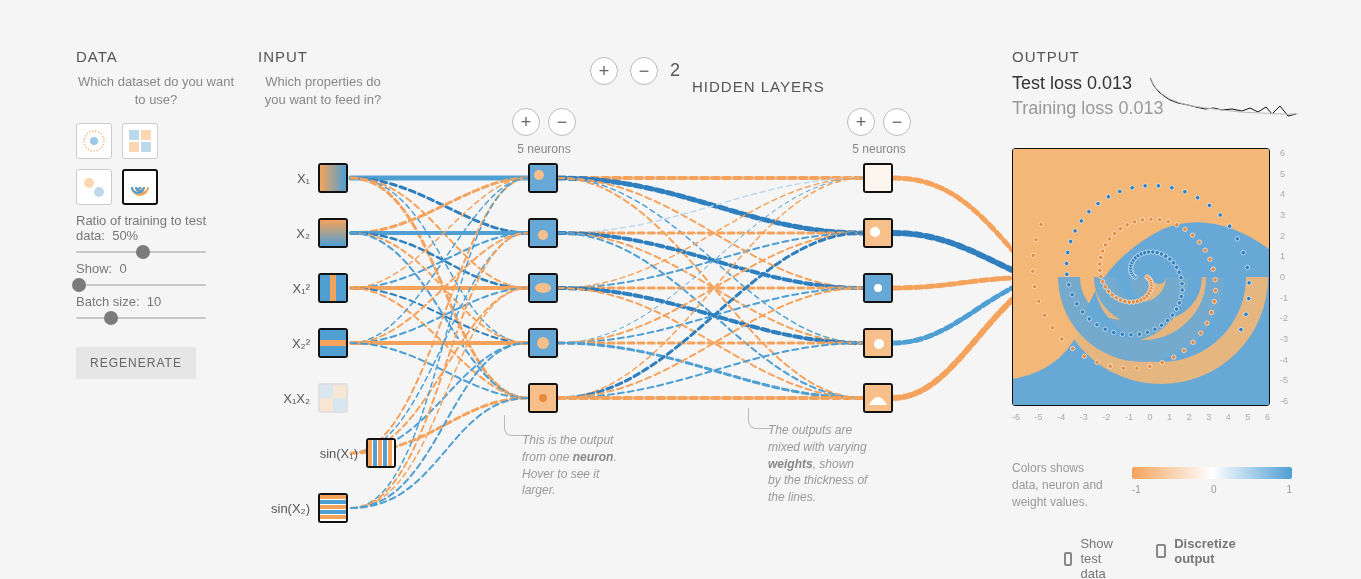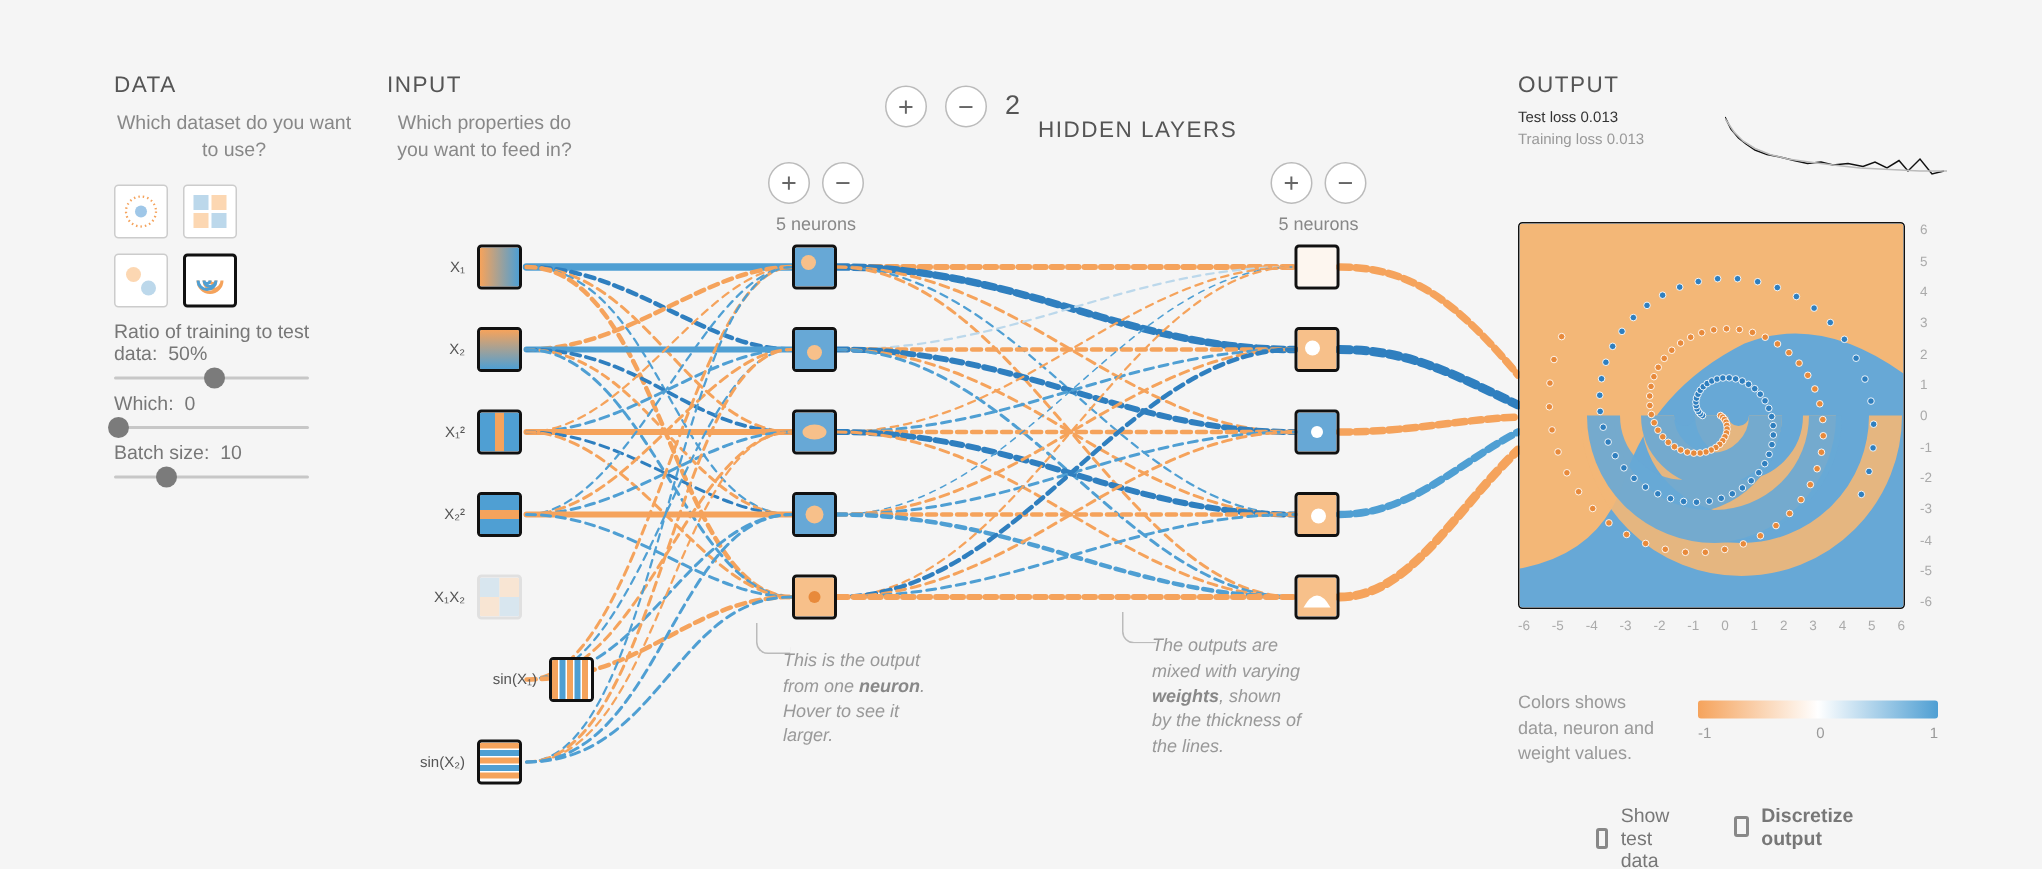--- a/index.html
+++ b/index.html
@@ -107,21 +107,21 @@
   }
   .feature-row {
     position: absolute;
     display: flex;
     align-items: center;
   }
   .feature-label {
     width: 46px;
     text-align: right;
     margin-right: 8px;
-    font-size: 10px;
+    font-size: 13px;
     color: #555;
   }
   .thumb-box {
     width: 30px;
     height: 30px;
     border: 2px solid #111;
     border-radius: 3px;
     box-sizing: border-box;
     overflow: hidden;
     display: block;
@@ -212,21 +212,21 @@
   }
 
   
   .col-output {
     position: absolute;
     left: 1012px;
     top: 48px;
     width: 300px;
   }
   .loss-line {
-    font-size: 10px;
+    font-size: 18px;
     margin-top: 4px;
   }
   .loss-line.test { color: #333; }
   .loss-line.train { color: #999; }
   .loss-chart {
     position: absolute;
     left: 1150px;
     top: 76px;
   }
 
@@ -446,36 +446,37 @@
       <div class="slider-label">
         <span>Ratio of training to test data:</span>&nbsp;&nbsp;<span>50%</span>
       </div>
       <div class="slider-track">
           <div class="thumb" style="left:60px"></div>
         </div>
     </div>
 
     <div class="slider-block">
       <div class="slider-label">
-        <span>Which:</span>&nbsp;&nbsp;<span>0</span>
+        <span>Show:</span>&nbsp;&nbsp;<span>0</span>
       </div>
       <div class="slider-track">
           <div class="thumb" style="left:-4px"></div>
         </div>
     </div>
 
     <div class="slider-block">
       <div class="slider-label">
         <span>Batch size:</span>&nbsp;&nbsp;<span>10</span>
       </div>
       <div class="slider-track">
           <div class="thumb" style="left:28px"></div>
         </div>
     </div>
 
+    <button class="regen-btn">REGENERATE</button>
   </div>
 
   <div class="col-input">
     <h3 class="section-title">INPUT</h3>
     <div class="subtext">Which properties do you want to feed in?</div>
   </div>
 
   <div id="features-container">
       <div class="feature-row" style="left: 264px; top: 163px;">
         <div class="feature-label">X₁</div>

